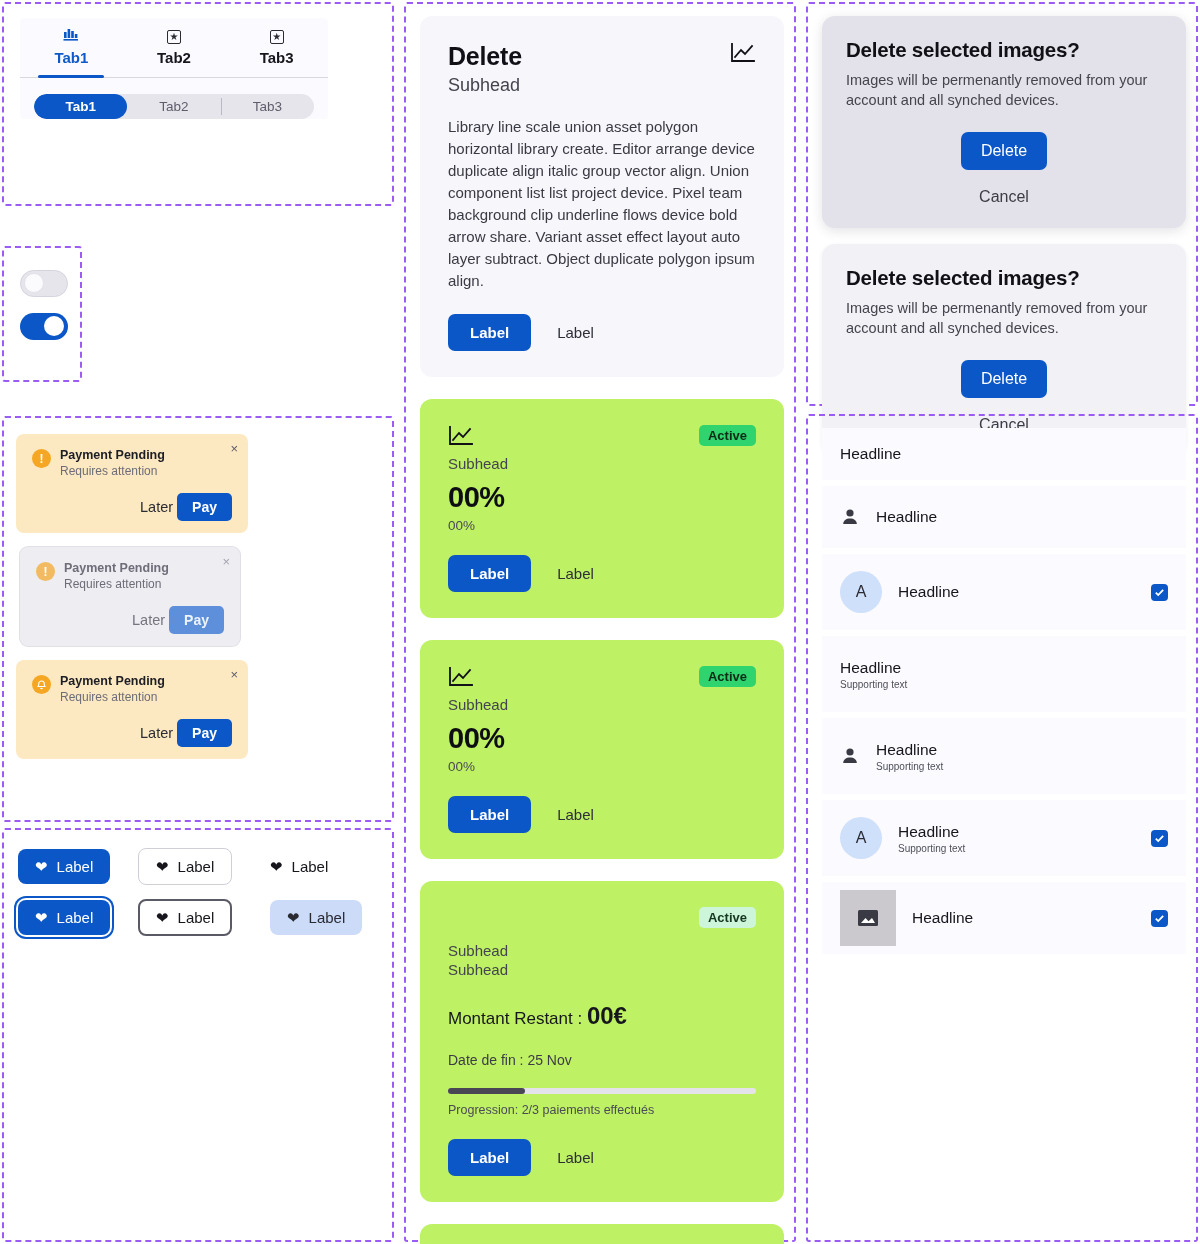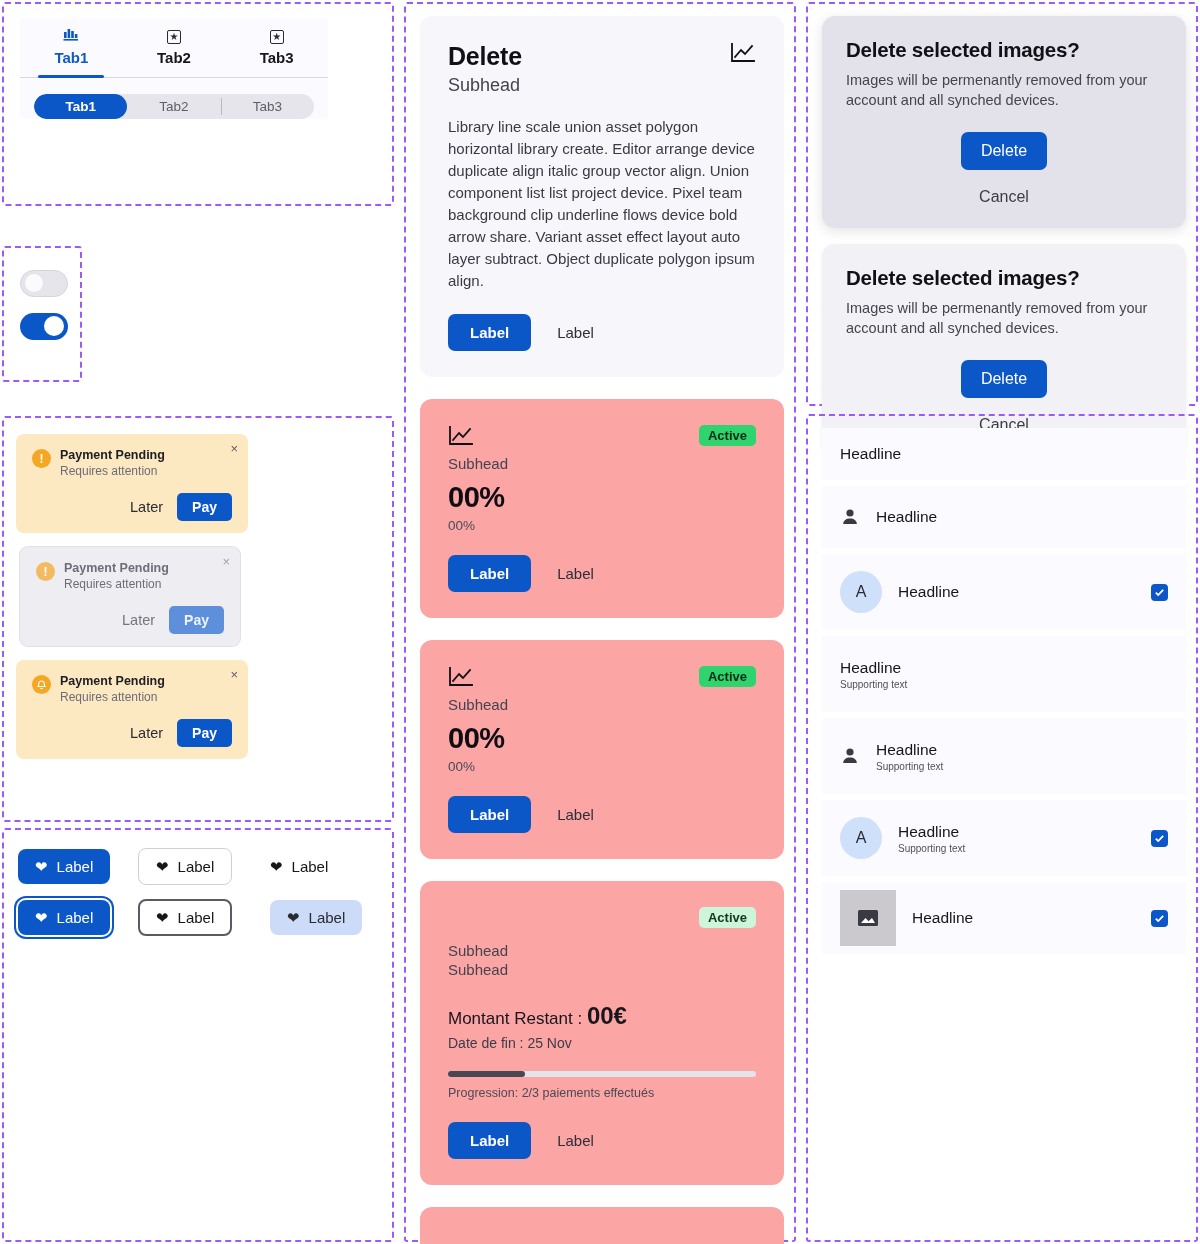--- a/index.html
+++ b/index.html
@@ -87,21 +87,21 @@
              font-size: 12px; font-weight: bold; color: #fff; margin-top: 1px; }
   .al-icon.strong { background: #f5a623; }
   .al-icon.muted  { background: #f2bb62; }
   .al-title { font-size: 12.5px; font-weight: bold; color: #1d1d24; line-height: 15px; }
   .alert.a2 .al-title { color: #6e6d79; }
   .al-sub { font-size: 12px; color: #6d6c78; line-height: 15px; margin-top: 1px; }
   .al-close { position: absolute; right: 10px; top: 8px; font-size: 13px;
               color: #5c5b67; cursor: pointer; line-height: 1; }
   .alert.a2 .al-close { color: #a3a2ae; }
   .al-actions { display: flex; justify-content: flex-end; align-items: center;
-                gap: 14px; margin-top: 14px; }
+                gap: 4px; margin-top: 14px; }
   .btn-later { font-size: 14.5px; color: #2c2c35; cursor: pointer; }
   .alert.a2 .btn-later { color: #76757f; }
   .btn-pay { background: #0b57c7; color: #fff; font-size: 14px; font-weight: bold;
              border: none; border-radius: 5px; padding: 6px 15px; cursor: pointer;
              font-family: inherit; }
   .btn-pay.muted { background: #5d8fdb; color: #eef3fc; }
 
   
   .btn-grid { position: absolute; left: 14px; top: 18px; width: 364px; }
   .brow { display: flex; align-items: center; margin-bottom: 14px; }
@@ -115,21 +115,21 @@
   .b-filled { background: #0b57c7; color: #ffffff; }
   .b-filled .hrt { color: #ffffff; }
   .b-outline { background: #fff; border: 1px solid #cfcfd8; color: #16161c; }
   .b-outline.focus { border: 2px solid #5a5a66; padding: 8px 16px; }
   .b-text { color: #16161c; padding-left: 0; }
   .b-filled.focus { box-shadow: 0 0 0 2px #fff, 0 0 0 4px #0b57c7; }
   .b-tonal { background: #ccdcf8; color: #2a2a33; }
 
   
   .center-scroll { position: absolute; left: 14px; top: 12px; width: 364px; }
-  .card { background: #fca5a5; border-radius: 12px; padding: 26px 28px; margin-bottom: 22px; }
+  .card { background: #bef264; border-radius: 12px; padding: 26px 28px; margin-bottom: 22px; }
   .card.white { background: #f7f6fb; }
   .c-head { display: flex; justify-content: space-between; align-items: flex-start; }
   .c-title { font-size: 25px; font-weight: bold; color: #101016; letter-spacing: -0.2px; }
   .c-sub { font-size: 18px; color: #44444f; margin-top: 4px; }
   .c-body { font-size: 15px; line-height: 22px; color: #3a3a44; margin-top: 20px; }
   .c-actions { display: flex; align-items: center; gap: 26px; margin-top: 22px; }
   .btn-label { background: #0b57c7; color: #fff; font-size: 15px; font-weight: bold;
                border: none; border-radius: 7px; padding: 10px 22px; cursor: pointer;
                font-family: inherit; }
   .btn-label-text { font-size: 15px; color: #2e2e38; cursor: pointer; }
@@ -138,21 +138,21 @@
            border-radius: 5px; padding: 3px 9px; }
   .badge.soft { background: #ccf5da; color: #15361f; }
 
   .chart-ico { width: 26px; height: 22px; display: block; }
   .stat-sub { font-size: 15px; color: #44444f; margin-top: 8px; }
   .stat-big { font-size: 29px; font-weight: bold; color: #0d0d13; margin-top: 9px; letter-spacing: -0.5px; }
   .stat-small { font-size: 13.5px; color: #4a4a55; margin-top: 4px; }
 
   .pay-amount { font-size: 17px; color: #16161c; margin-top: 24px; }
   .pay-amount b { font-size: 24px; font-weight: bold; }
-  .pay-date { font-size: 14px; color: #3c3c46; margin-top: 5px; }
+  .pay-date { font-size: 14px; color: #3c3c46; margin-top: 22px; }
   .prog-track { height: 6px; background: #e4e3ea; border-radius: 3px; margin-top: 20px; }
   .prog-fill { height: 6px; background: #4a4754; border-radius: 3px; width: 25%; }
   .prog-text { font-size: 12.5px; color: #4b4b56; margin-top: 9px; }
 
   
   .dlg-wrap { position: absolute; left: 14px; top: 12px; width: 364px; }
   .dialog { border-radius: 13px; padding: 22px 24px 22px; margin-bottom: 16px; }
   .dialog.d1 { background: #e3e1e9; box-shadow: 0 3px 12px rgba(40,35,60,.13); }
   .dialog.d2 { background: #f2f1f6; box-shadow: 0 1px 4px rgba(40,35,60,.07); }
   .dlg-title { font-size: 20.5px; font-weight: bold; color: #101016; letter-spacing: -0.2px; }

